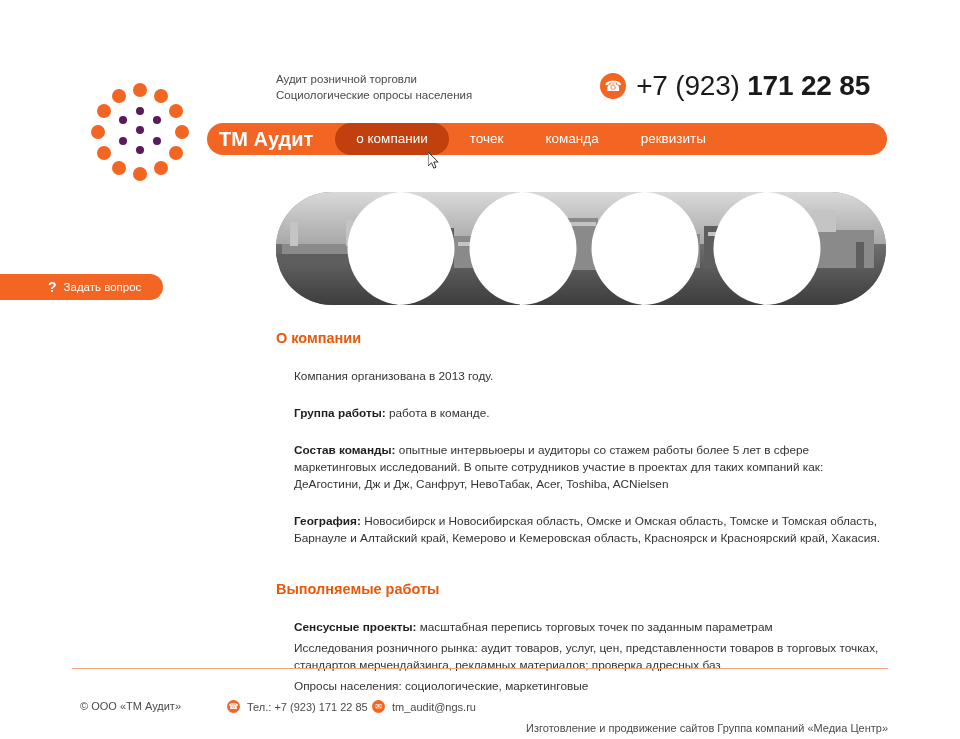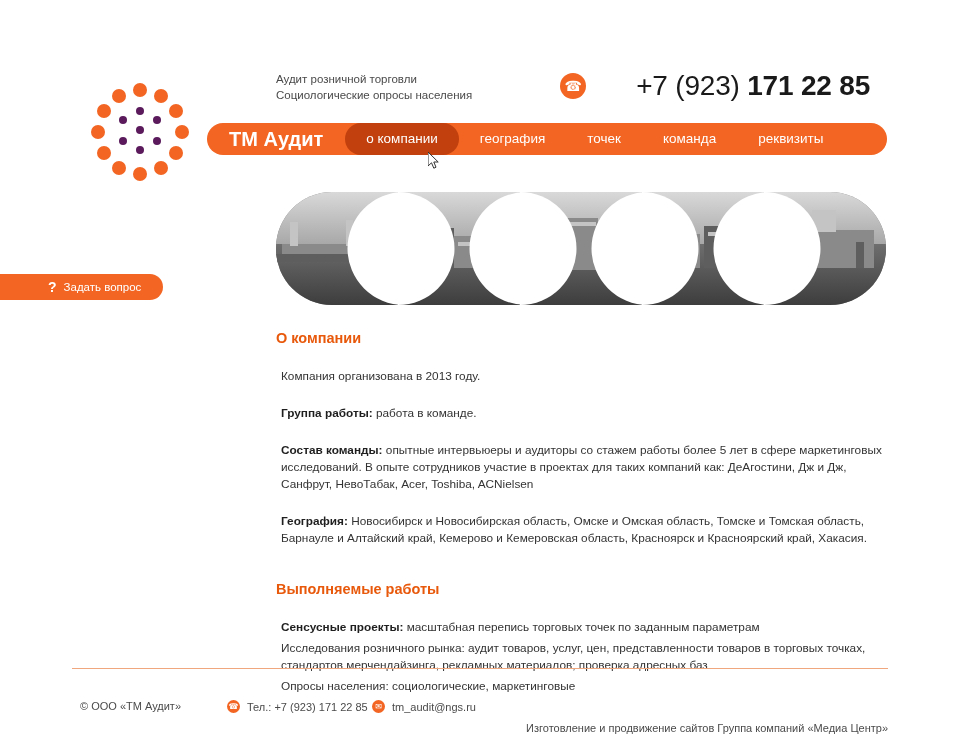--- a/index.html
+++ b/index.html
@@ -59,41 +59,40 @@
     align-items: center;
     justify-content: center;
     color: #ffffff;
     font-size: 14px;
     line-height: 1;
   }
   .phone-number {
     font-size: 28px;
     color: #1a1a1a;
     letter-spacing: -0.2px;
-    margin-left: 40px;
   }
   .phone-number b { font-weight: bold; }
 
   
   .navbar {
     position: absolute;
     left: 207px;
     top: 123px;
     width: 680px;
     height: 32px;
     background: #f26522;
     border-radius: 16px;
     display: flex;
     align-items: center;
   }
   .brand {
     color: #ffffff;
     font-size: 20px;
     font-weight: bold;
-    padding-left: 22px;
+    padding-left: 12px;
     padding-right: 22px;
     white-space: nowrap;
   }
   .nav-items {
     display: flex;
     align-items: center;
     height: 32px;
     flex: 1;
   }
   .nav-item {
@@ -205,21 +204,21 @@
     font-weight: bold;
     margin: 0 0 22px 0;
   }
   h2.section-title.second {
     margin-top: 34px;
     margin-bottom: 22px;
   }
   p.para {
     font-size: 11.8px;
     line-height: 17px;
-    margin: 0 0 20px 5px;
+    margin: 0 0 20px 18px;
     color: #333333;
   }
   p.para.tight { margin-bottom: 4px; }
   p.para b { font-weight: bold; color: #1f1f1f; }
 
   
   .footer-rule {
     position: absolute;
     left: 72px;
     top: 668px;
@@ -293,21 +292,20 @@
 
   <div class="phone-block">
     <span class="phone-icon">☎</span>
     <span class="phone-number"><span>+7 (923) </span><b>171 22 85</b></span>
   </div>
 
   <div class="navbar">
     <div class="brand">ТМ Аудит</div>
     <div class="nav-items">
       <div class="nav-item active">о компании</div>
-      <div class="nav-item">география</div>
       <div class="nav-item">точек</div>
       <div class="nav-item">команда</div>
       <div class="nav-item">реквизиты</div>
     </div>
   </div>
 
   <div class="cursor">
     <svg width="12" height="18" viewBox="0 0 12 18" xmlns="http://www.w3.org/2000/svg">
       <path d="M0 0 L0 14 L3.5 10.8 L5.8 16.2 L8 15.2 L5.8 10 L10.2 10 Z" fill="#ffffff" stroke="#333333" stroke-width="1"></path>
     </svg>

